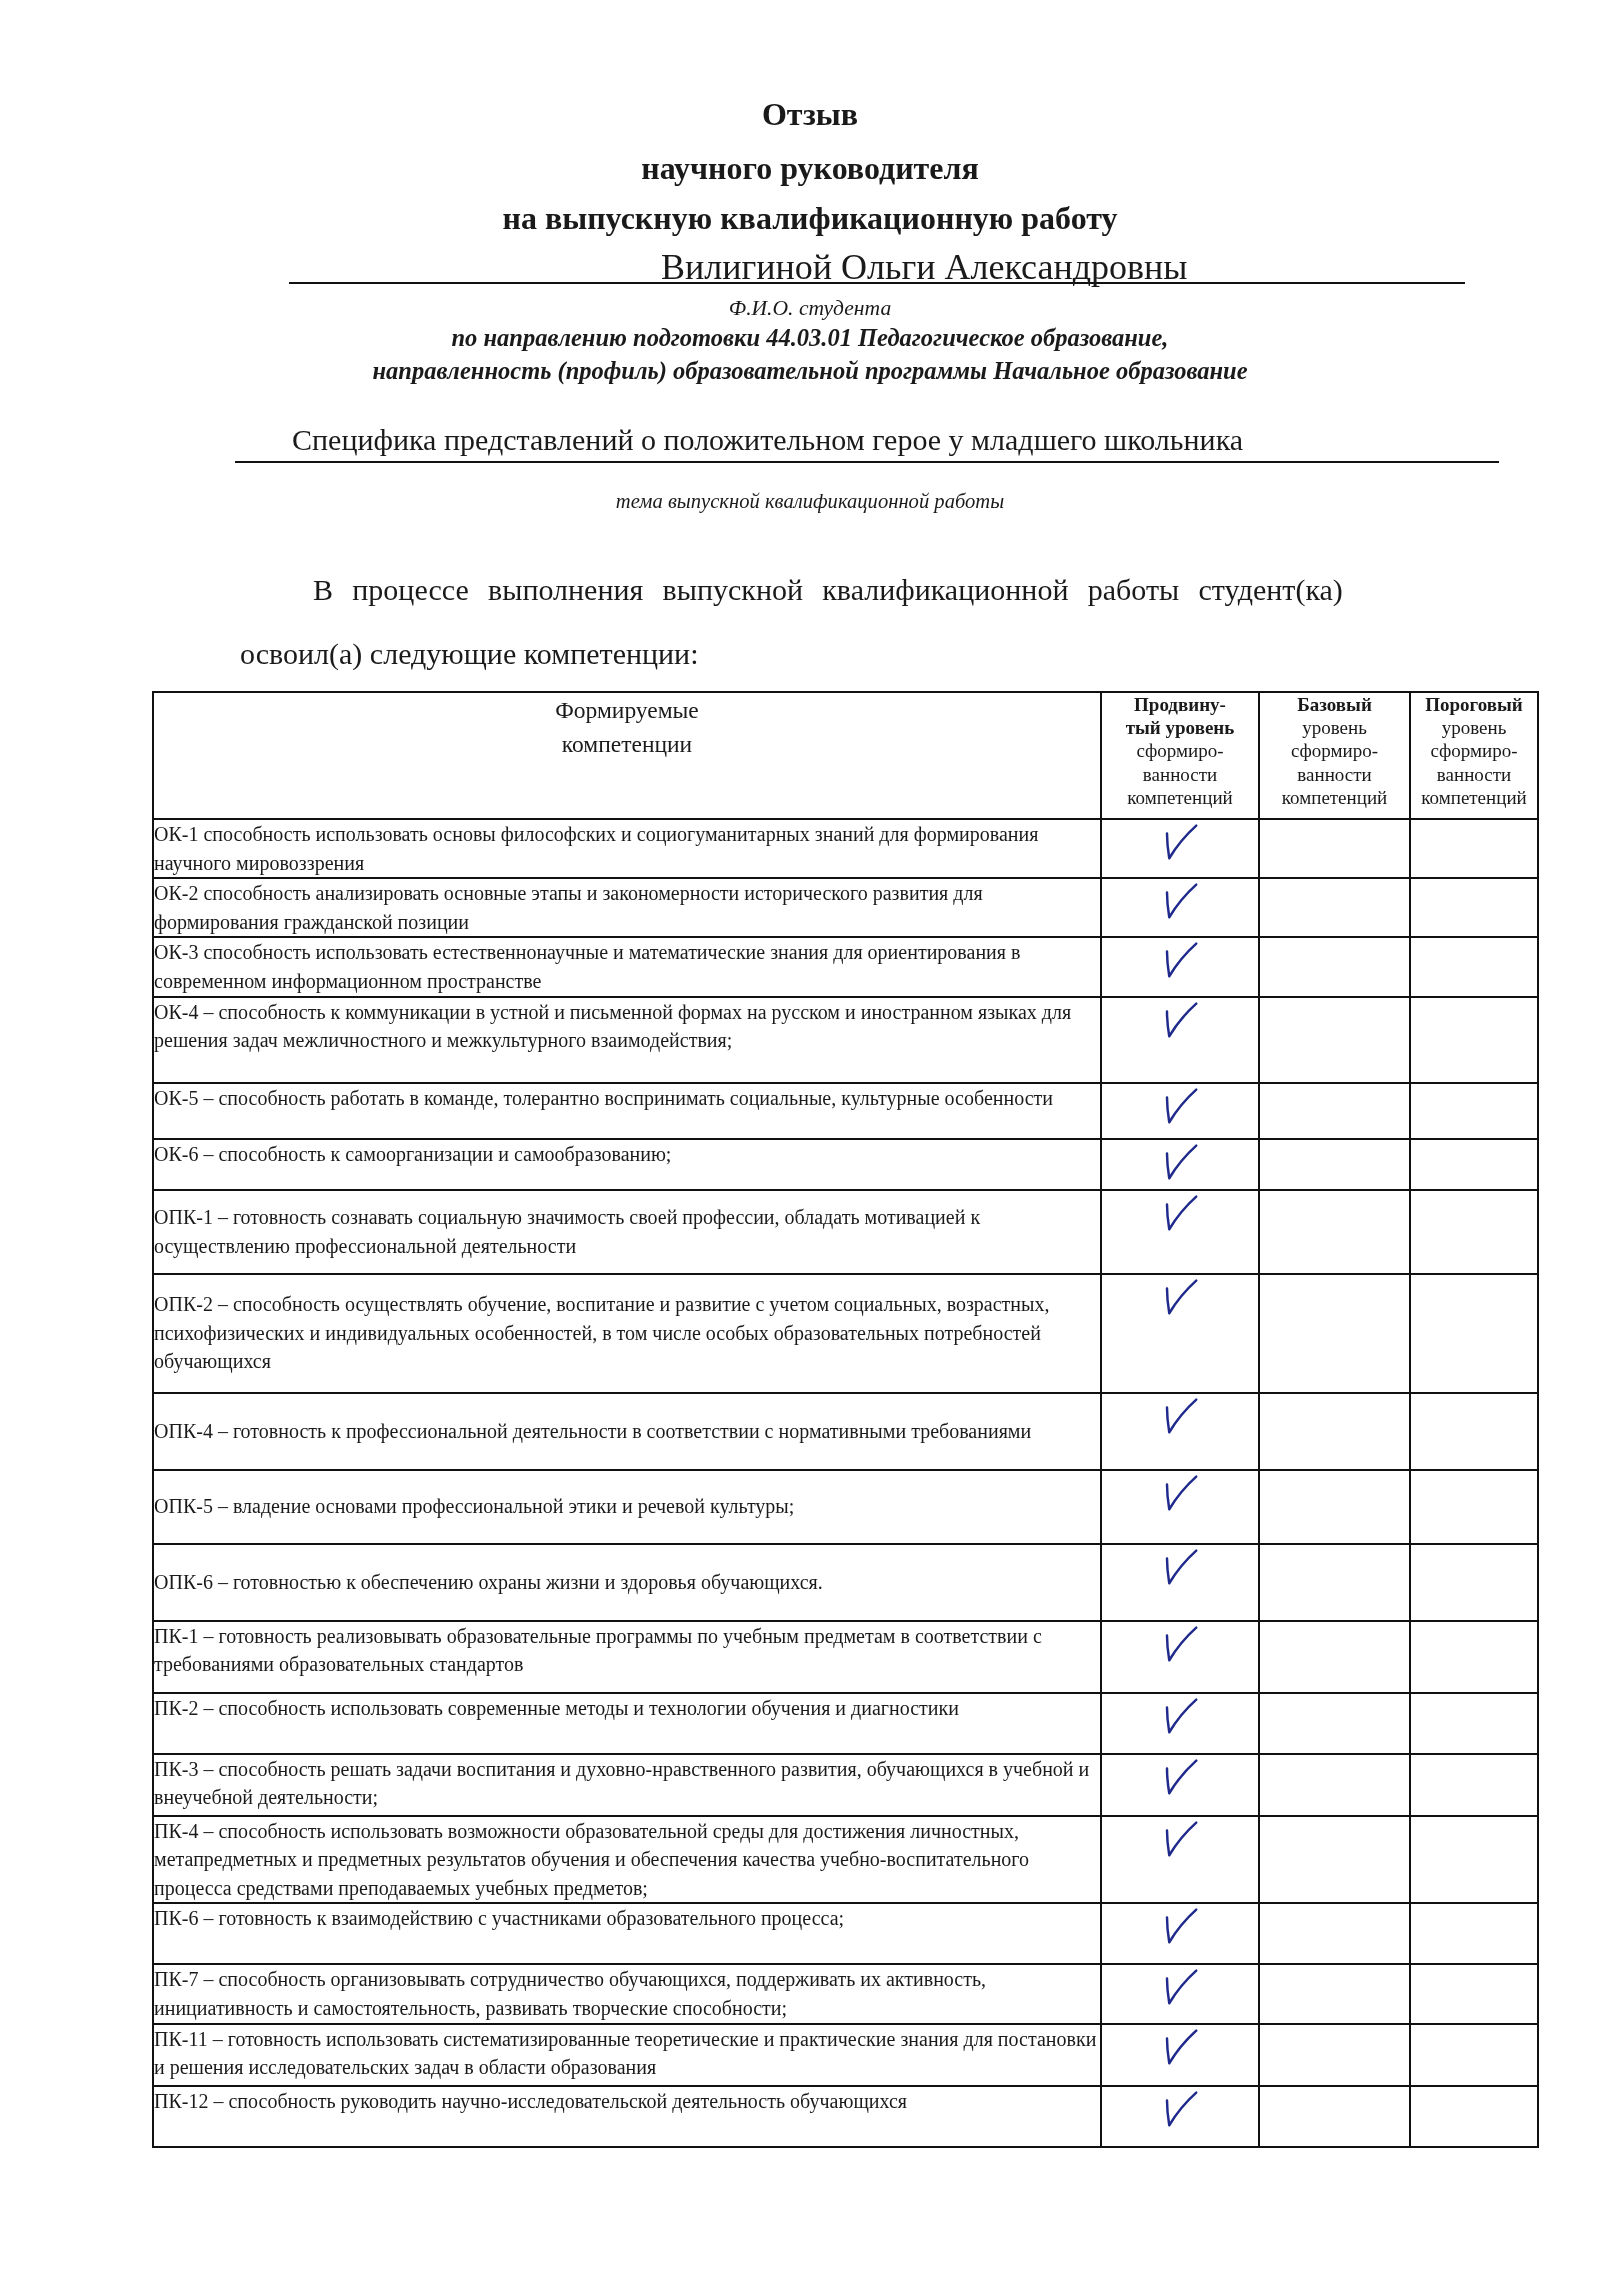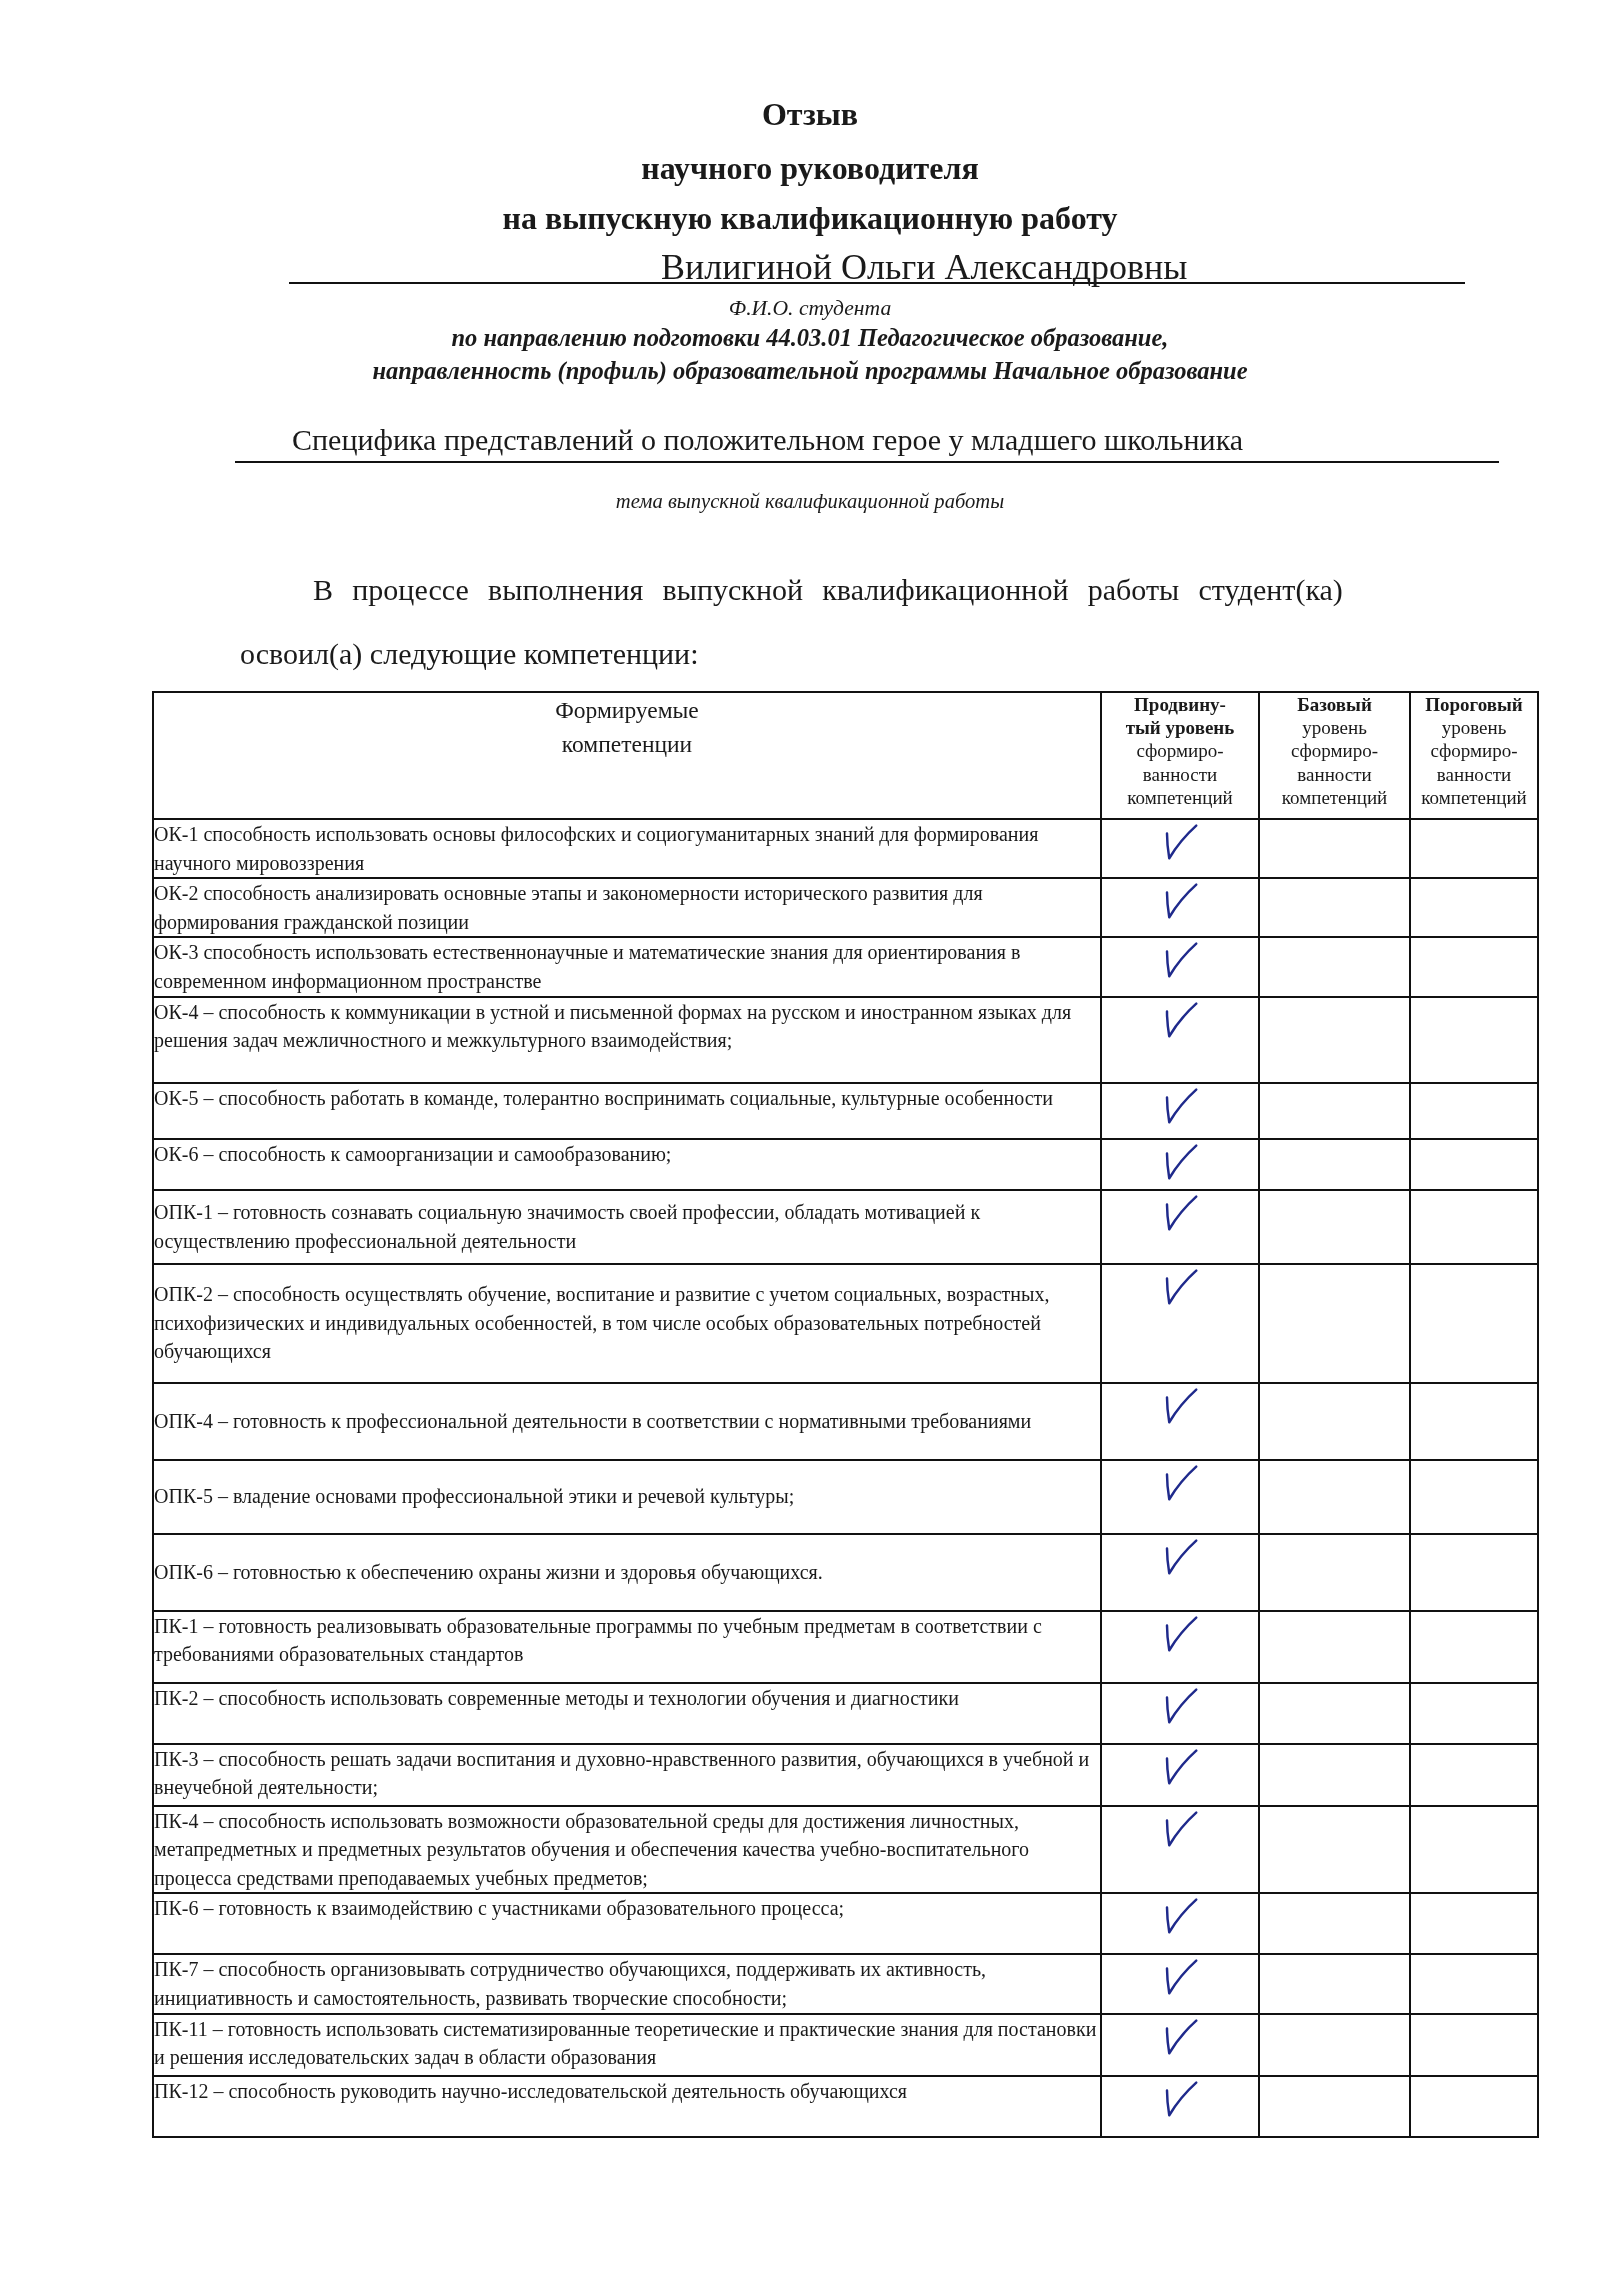--- a/index.html
+++ b/index.html
@@ -138,21 +138,21 @@
           <td class="mark"></td>
         </tr>
         <tr style="height: 35px;">
           <td class="desc">ОК-6 – способность к самоорганизации и самообразованию;</td>
           <td class="mark"><span class="check"><svg viewBox="0 0 40 40">
                 <path d="M8 12 C8 20 9 28 10 34 C16 24 24 14 34 5" fill="none" stroke="#1f2a8c" stroke-width="2.2" stroke-linecap="round" stroke-linejoin="round"></path>
               </svg></span></td>
           <td class="mark"></td>
           <td class="mark"></td>
         </tr>
-        <tr style="height: 74px;">
+        <tr style="height: 84px;">
           <td class="desc mid">ОПК-1 – готовность сознавать социальную значимость своей профессии, обладать мотивацией к осуществлению профессиональной деятельности</td>
           <td class="mark"><span class="check"><svg viewBox="0 0 40 40">
                 <path d="M8 12 C8 20 9 28 10 34 C16 24 24 14 34 5" fill="none" stroke="#1f2a8c" stroke-width="2.2" stroke-linecap="round" stroke-linejoin="round"></path>
               </svg></span></td>
           <td class="mark"></td>
           <td class="mark"></td>
         </tr>
         <tr style="height: 119px;">
           <td class="desc mid">ОПК-2 – способность осуществлять обучение, воспитание и развитие с учетом социальных, возрастных, психофизических и индивидуальных особенностей, в том числе особых образовательных потребностей обучающихся</td>
           <td class="mark"><span class="check"><svg viewBox="0 0 40 40">

